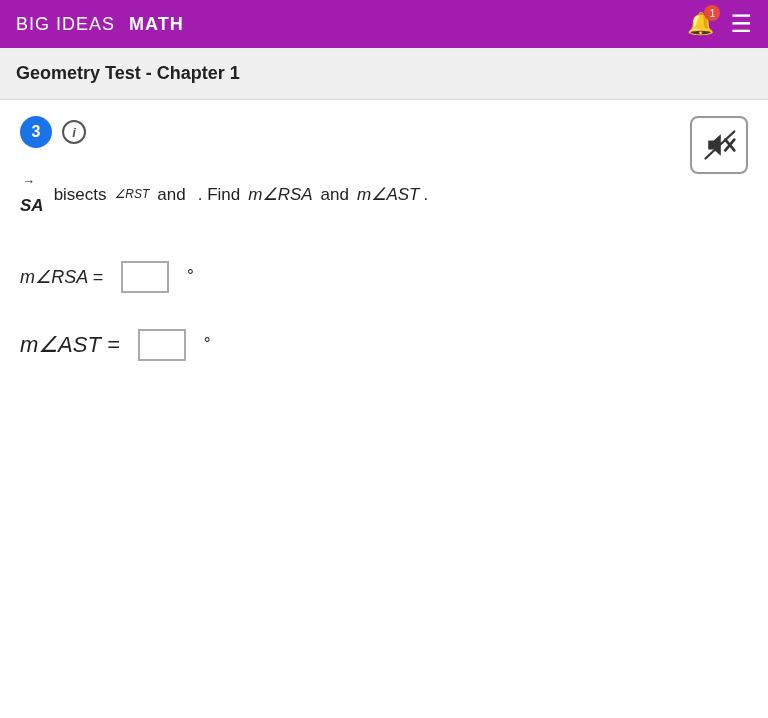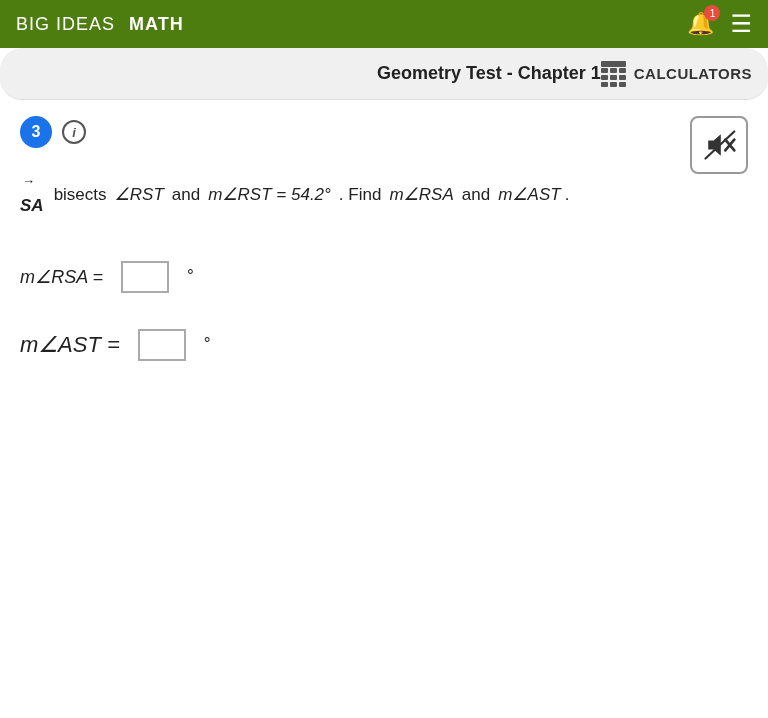--- a/index.html
+++ b/index.html
@@ -1,20 +1,20 @@
 <!DOCTYPE html>
 <html><head>
   <meta charset="utf-8">
   <style>
     * { margin: 0; padding: 0; box-sizing: border-box; }
     body { font-family: Arial, sans-serif; background: #fff; width: 768px; height: 718px; overflow: hidden; }
 
     
     #top-bar {
-      background: #4d7c0f;
+      background: #a21caf;
       display: flex;
       align-items: center;
       justify-content: space-between;
       padding: 4px 16px;
       height: 48px;
     }
     #logo-area {
       display: flex;
       align-items: center;
       gap: 4px;
@@ -59,25 +59,24 @@
       display: flex;
       align-items: center;
       justify-content: center;
     }
 
     
     #subtitle-bar {
       background: #f0f0f0;
       display: flex;
       align-items: center;
-      justify-content: flex-end;
+      justify-content: flex-start;
       padding: 0 16px;
       height: 52px;
       border-bottom: 1px solid #ddd;
-      border-radius: 22px;
     }
     #chapter-title {
       font-size: 18px;
       font-weight: 600;
       color: #222;
     }
     #calculators-btn {
       display: flex;
       align-items: center;
       gap: 8px;
@@ -222,36 +221,20 @@
       <span class="notification-badge">1</span>
     </button>
     <button class="nav-icon-btn">
       <span style="font-size:24px;">☰</span>
     </button>
   </div>
 </div>
 
 <div id="subtitle-bar">
   <span id="chapter-title">Geometry Test - Chapter 1</span>
-  <button id="calculators-btn">
-
-    <div class="calc-icon">
-      <div class="calc-cell wide" style="background:#555; grid-column: span 3; height:6px; border-radius:1px;"></div>
-      <div class="calc-cell"></div>
-      <div class="calc-cell"></div>
-      <div class="calc-cell"></div>
-      <div class="calc-cell"></div>
-      <div class="calc-cell"></div>
-      <div class="calc-cell"></div>
-      <div class="calc-cell"></div>
-      <div class="calc-cell"></div>
-      <div class="calc-cell"></div>
-    </div>
-    <span>CALCULATORS</span>
-  </button>
 </div>
 
 <div id="main-content">
 
   <button id="speaker-btn">
     <svg class="speaker-svg" viewBox="0 0 40 40" xmlns="http://www.w3.org/2000/svg">
 
       <polygon points="8,15 8,25 14,25 22,32 22,8 14,15" fill="#333"></polygon>
 
       <line x1="27" y1="14" x2="37" y2="26" stroke="#333" stroke-width="3" stroke-linecap="round"></line>
@@ -269,23 +252,22 @@
   </div>
 
   <div id="problem-area">
     <div class="math-line">
 
       <span style="display:inline-flex; flex-direction:column; align-items:flex-start; margin-right:2px;">
         <span style="font-size:13px; letter-spacing:2px; padding-left:2px;">→</span>
         <span style="font-style:italic; font-weight:600; font-size:17px;text-align:right;">SA</span>
       </span>
       <span style="margin:0 4px;">bisects</span>
-      <span style="font-style:italic; font-size:17px;">∠<em>RST</em></span>
+      <span style="font-style:italic; font-size:12px;">∠<em>RST</em></span>
       <span style="margin:0 4px;">and</span>
-      <span style="font-style:italic; font-size:17px;"><em>m</em>∠<em>RST</em> = 54.2°</span>
       <span style="margin:8px 4px;">. Find</span>
       <span style="font-style:italic; font-size:17px;"><em>m</em>∠<em>RSA</em></span>
       <span style="margin:0 4px;">and</span>
       <span style="font-style:italic; font-size:17px;"><em>m</em>∠<em>AST</em></span>
       <span>.</span>
     </div>
 
     <br>
 
     

